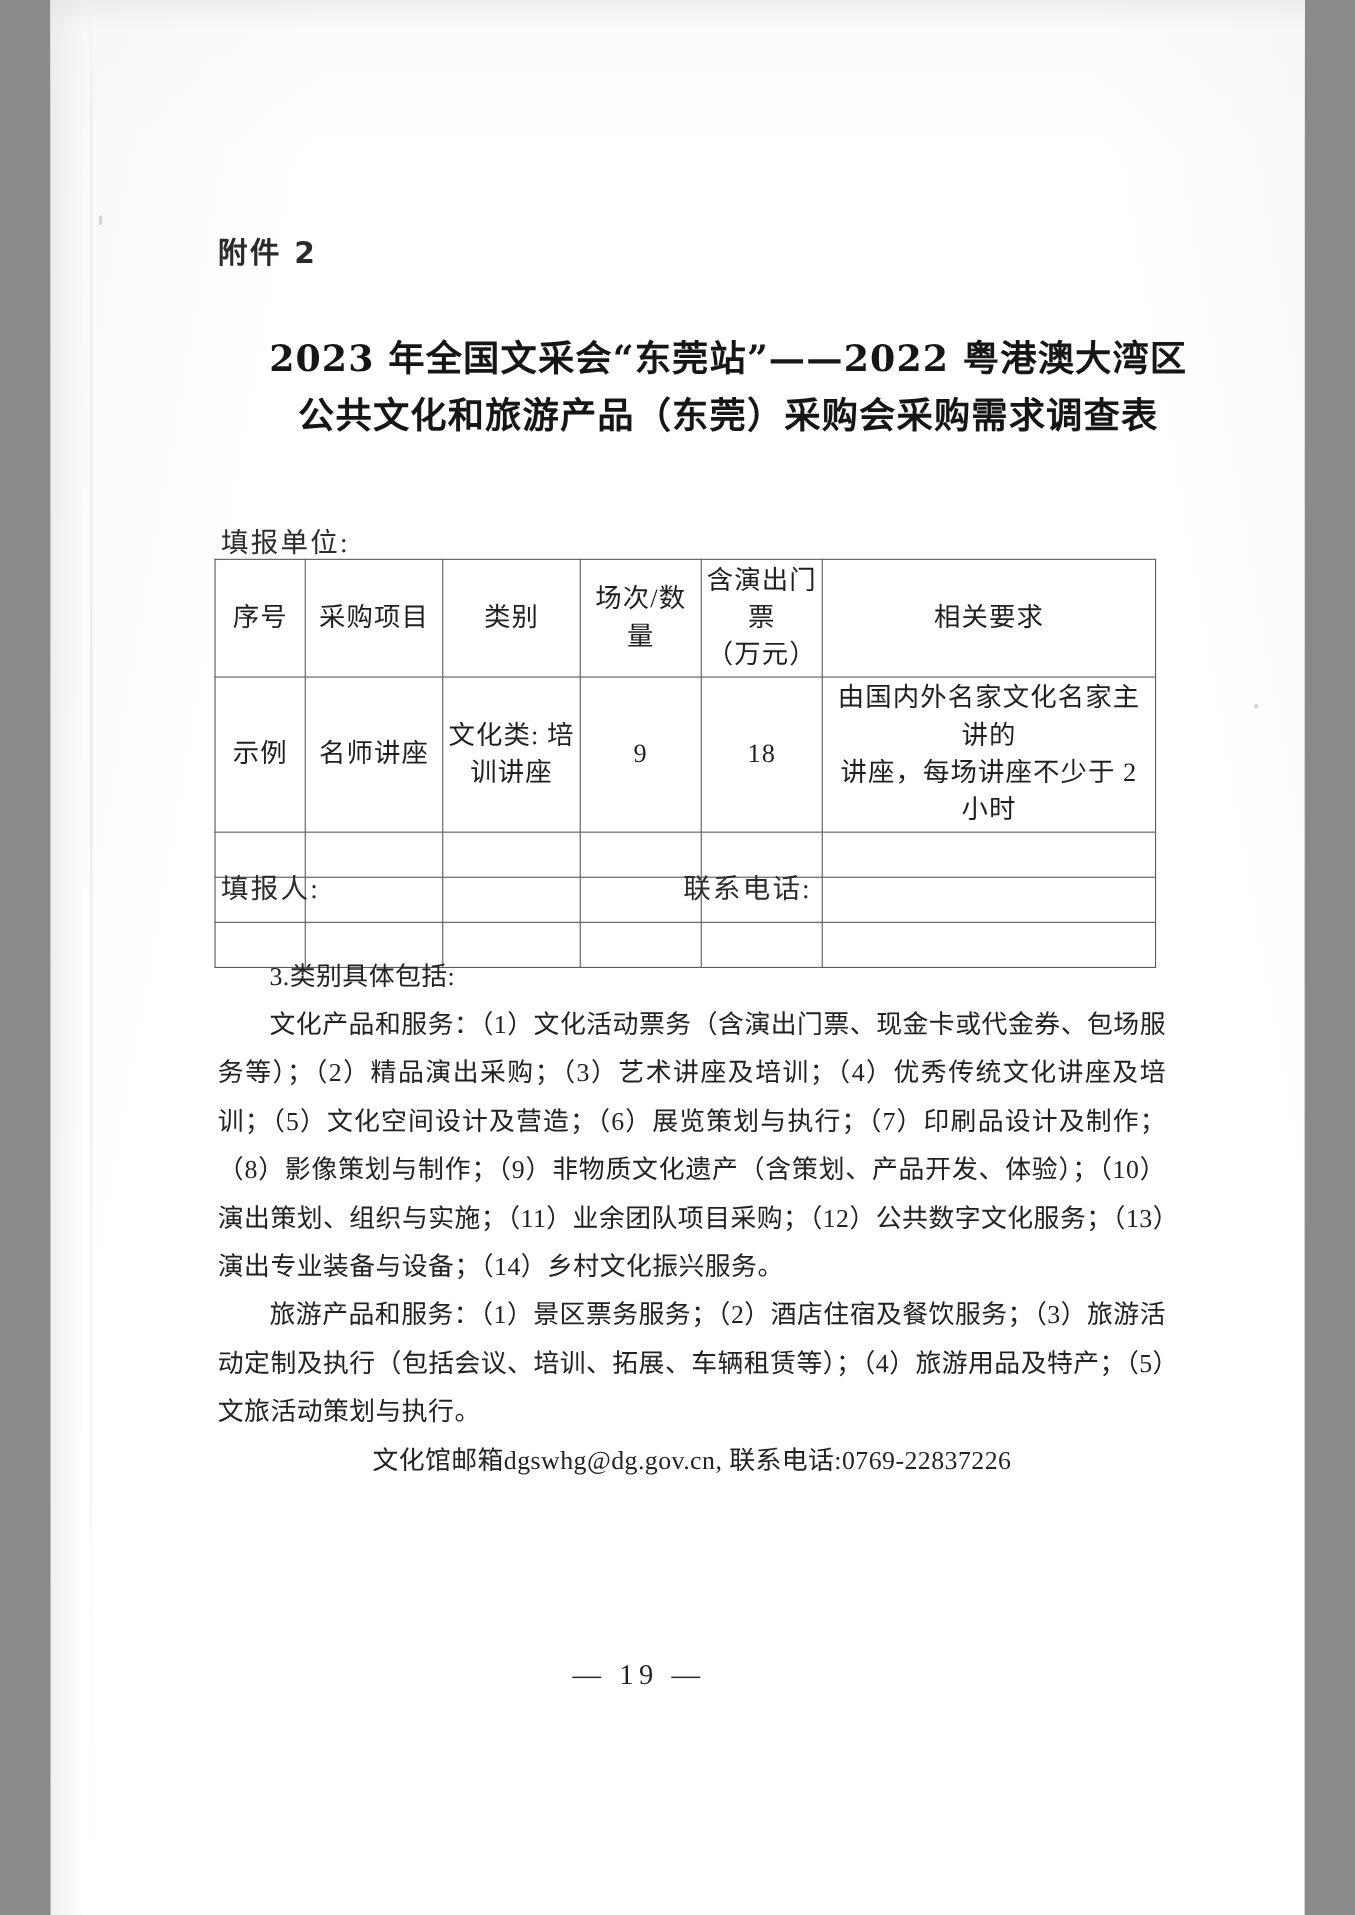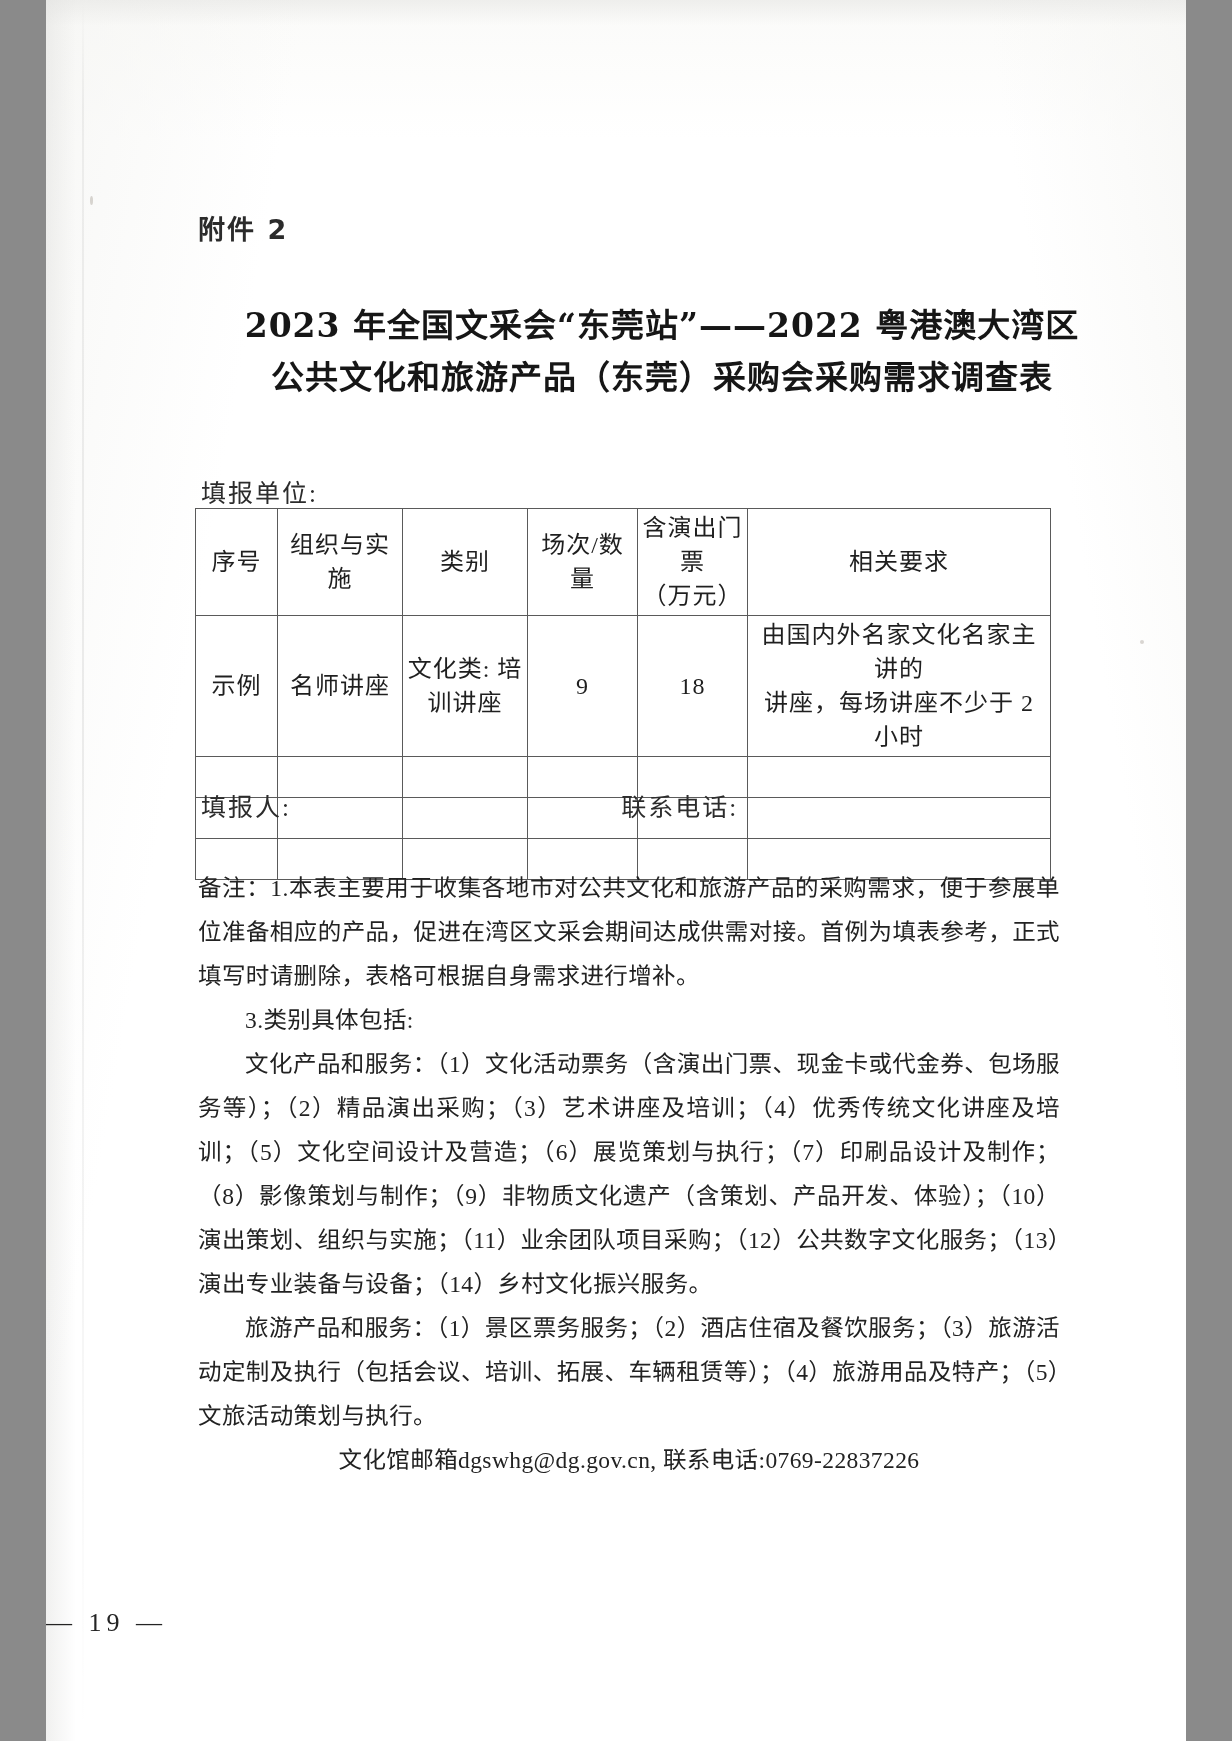--- a/index.html
+++ b/index.html
@@ -201,23 +201,23 @@
     text-align: center;
   }
   .notes .mono-ish {
     font-family: "Liberation Serif", serif;
   }
 
   
   .page-number {
     position: absolute;
     left: 0;
-    top: 1608px;
+    top: 1508px;
     width: 1070px;
-    text-align: left;
+    text-align: center;
     font-size: 26px;
     letter-spacing: 5px;
     color: #242424;
     font-family: "Liberation Serif", serif;
   }
 </style>
 </head>
 <body>
 
 <div class="page">
@@ -243,21 +243,21 @@
         <col class="col-seq">
         <col class="col-item">
         <col class="col-cat">
         <col class="col-count">
         <col class="col-budget">
         <col class="col-req">
       </colgroup>
       <thead>
         <tr>
           <td>序号</td>
-          <td>组织与实施</td>
+          <td>采购项目</td>
           <td>类别</td>
           <td>
             <div>场次/数</div>
             <div>量</div>
           </td>
           <td>
             <div>含演出门票</div>
             <div>（万元）</div>
           </td>
           <td>相关要求</td>
@@ -304,21 +304,20 @@
         </tr>
       </tbody>
     </table>
 
     <div class="sign-row">
       <span class="reporter">填报人:</span>
       <span class="phone">联系电话:</span>
     </div>
 
     <div class="notes">
-      <p class="noindent">备注：1.本表主要用于收集各地市对公共文化和旅游产品的采购需求，便于参展单位准备相应的产品，促进在湾区文采会期间达成供需对接。首例为填表参考，正式填写时请删除，表格可根据自身需求进行增补。</p>
       <p class="indent2">3.类别具体包括:</p>
       <p class="indent2">文化产品和服务：（1）文化活动票务（含演出门票、现金卡或代金券、包场服务等）；（2）精品演出采购；（3）艺术讲座及培训；（4）优秀传统文化讲座及培训；（5）文化空间设计及营造；（6）展览策划与执行；（7）印刷品设计及制作；（8）影像策划与制作；（9）非物质文化遗产（含策划、产品开发、体验）；（10）演出策划、组织与实施；（11）业余团队项目采购；（12）公共数字文化服务；（13）演出专业装备与设备；（14）乡村文化振兴服务。</p>
       <p class="indent2">旅游产品和服务：（1）景区票务服务；（2）酒店住宿及餐饮服务；（3）旅游活动定制及执行（包括会议、培训、拓展、车辆租赁等）；（4）旅游用品及特产；（5）文旅活动策划与执行。</p>
       <p class="center-ish mono-ish">文化馆邮箱dgswhg@dg.gov.cn, 联系电话:0769-22837226</p>
     </div>
 
     <div class="page-number">— 19 —</div>
 
   </div>
 </div>

